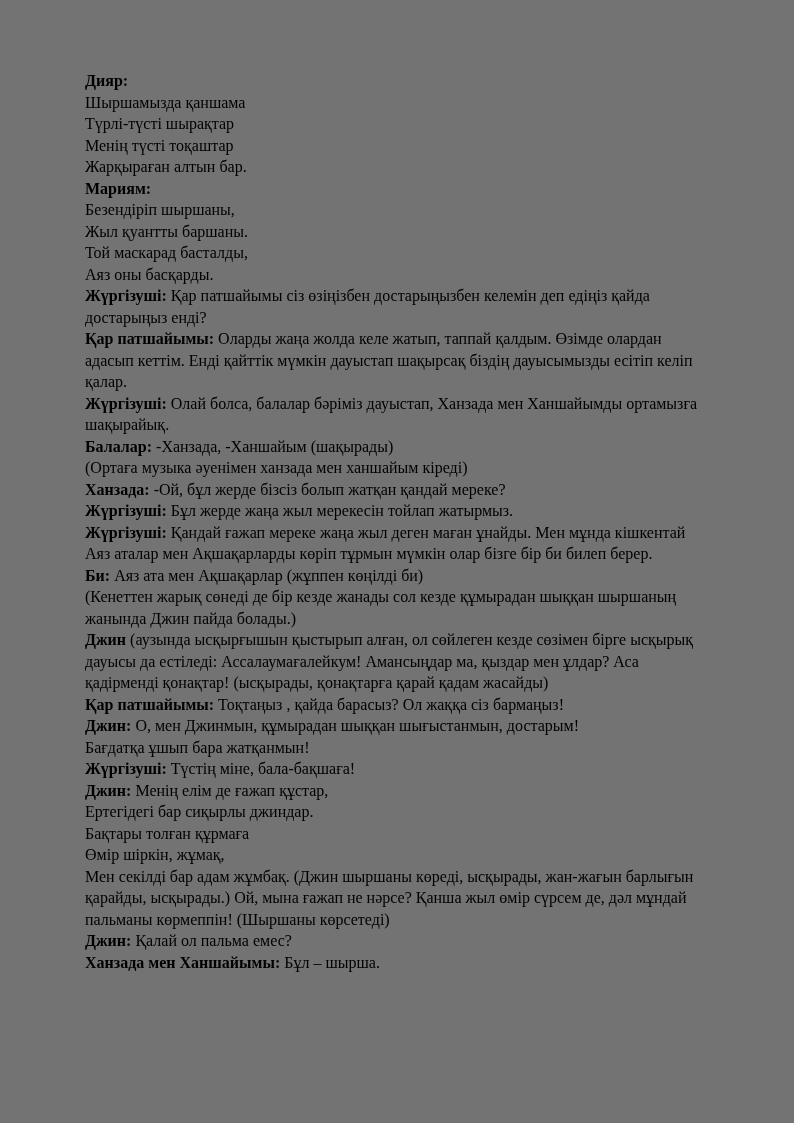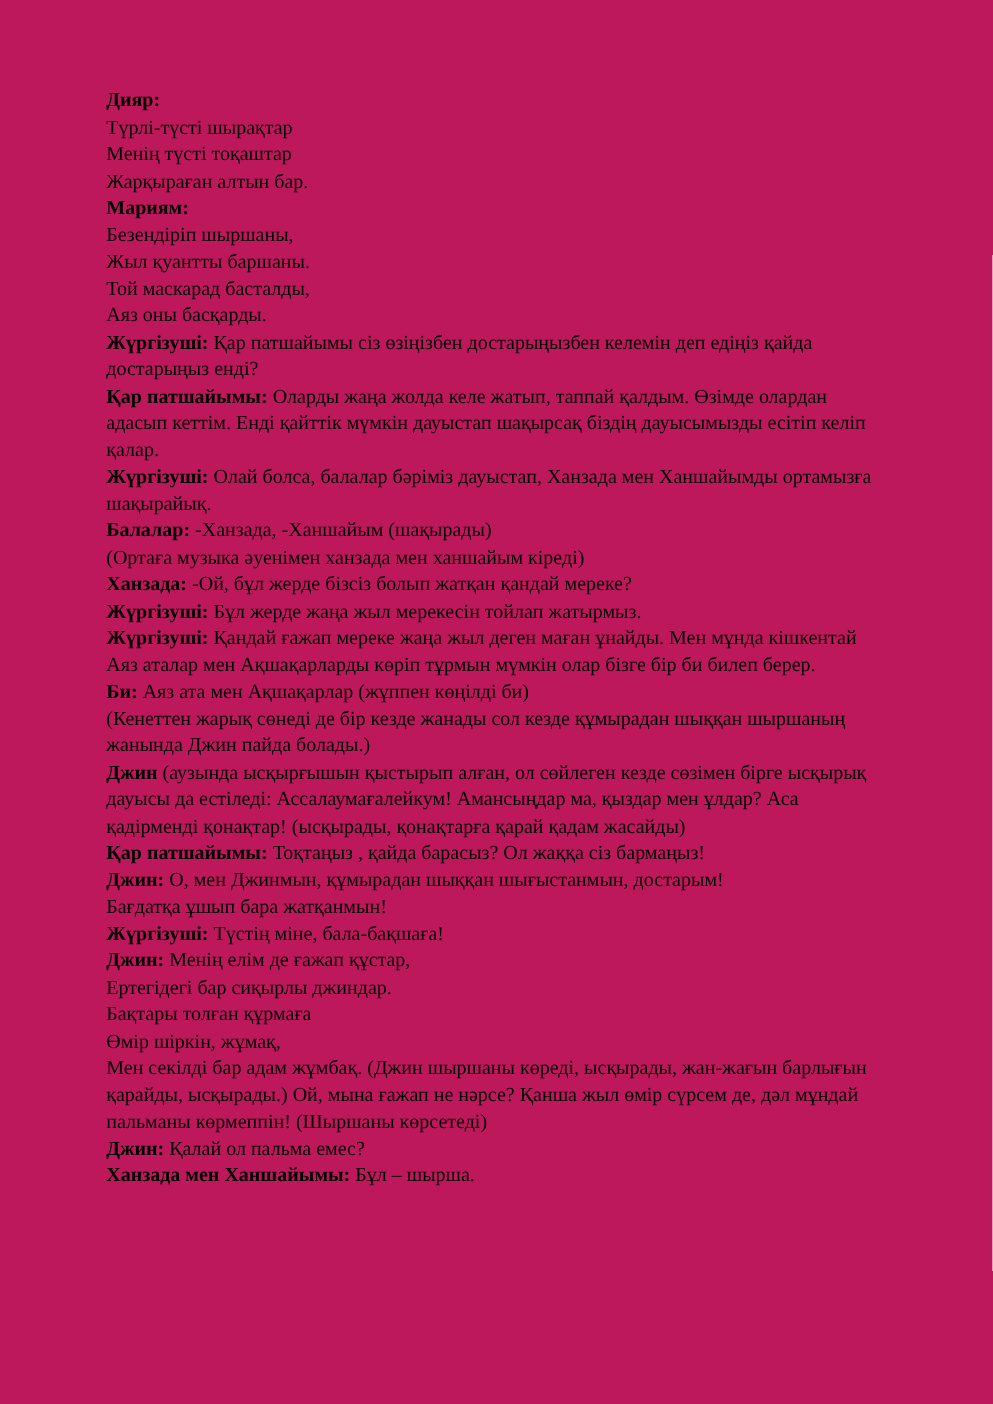--- a/index.html
+++ b/index.html
@@ -4,21 +4,21 @@
 <style>
   html, body {
     margin: 0;
     padding: 0;
     background: #ffffff;
   }
   .page {
     position: relative;
     width: 794px;
     height: 1123px;
-    background: #be185d;
+    background: #737373;
     overflow: hidden;
     box-sizing: border-box;
     padding: 70px 84px 0 85px;
   }
   .script-text {
     width: 626px;
     font-family: "Liberation Serif", "DejaVu Serif", serif;
     font-size: 16px;
     line-height: 21.5px;
     color: #000000;
@@ -30,20 +30,21 @@
   .speaker {
     font-weight: bold;
   }
 </style>
 </head>
 <body>
 
 <div class="page">
   <div class="script-text" id="script-text">
       <p><span class="speaker">Дияр:</span></p>
+      <p><span>Шыршамызда қаншама</span></p>
       <p><span>Түрлі-түсті шырақтар</span></p>
       <p><span>Менің түсті тоқаштар</span></p>
       <p><span>Жарқыраған алтын бар.</span></p>
       <p><span class="speaker">Мариям:</span></p>
       <p><span>Безендіріп шыршаны,</span></p>
       <p><span>Жыл қуантты баршаны.</span></p>
       <p><span>Той маскарад басталды,</span></p>
       <p><span>Аяз оны басқарды.</span></p>
       <p><span class="speaker">Жүргізуші:</span><span> Қар патшайымы сіз өзіңізбен достарыңызбен келемін деп едіңіз қайда достарыңыз енді?</span></p>
       <p><span class="speaker">Қар патшайымы:</span><span> Оларды жаңа жолда келе жатып, таппай қалдым. Өзімде олардан адасып кеттім. Енді қайттік мүмкін дауыстап шақырсақ біздің дауысымызды есітіп келіп қалар.</span></p>

